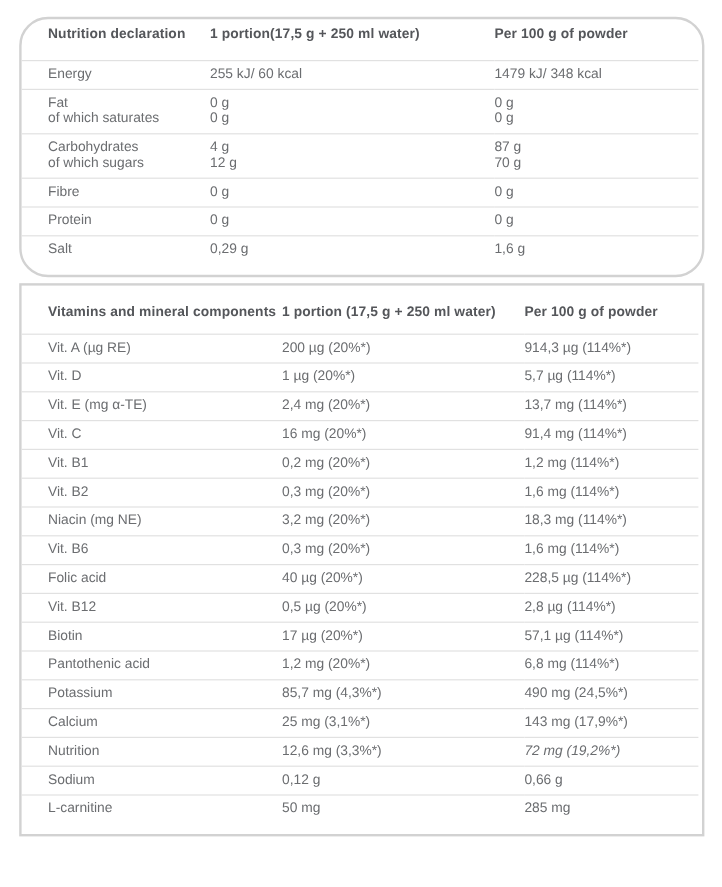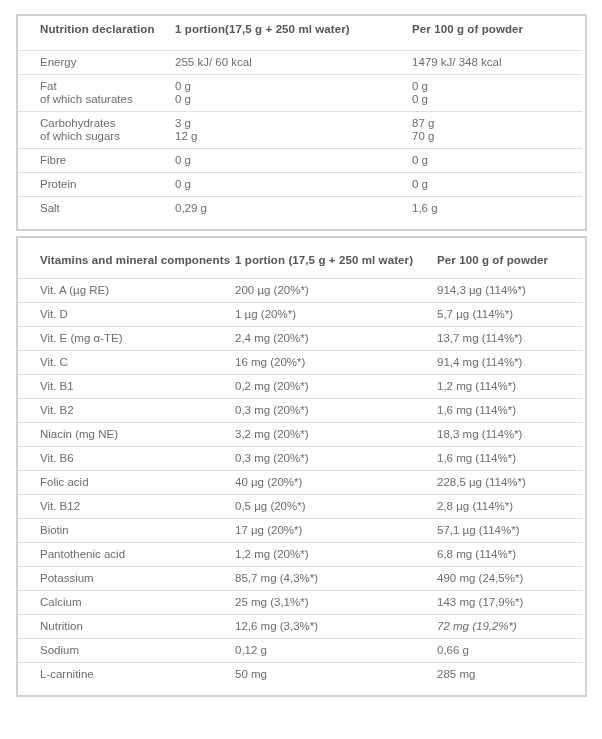--- a/index.html
+++ b/index.html
@@ -17,21 +17,21 @@
   }
   .card {
     position: absolute;
     left: 16px;
     width: 571px;
     border: 2px solid #d2d2d2;
     box-sizing: border-box;
     background: #ffffff;
     padding: 0 3px 9px 0;
   }
-  .card-1 { top: 14px; }
+  .card-1 { top: 14px; border-radius: 24px; }
   .card-2 { top: 236px; }
   table {
     width: 100%;
     border-collapse: collapse;
     table-layout: fixed;
   }
   th, td {
     text-align: left;
     vertical-align: top;
     font-size: 11.5px;
@@ -107,21 +107,21 @@
               <div class="cell-line">0 g</div>
               <div class="cell-line">0 g</div>
             </td>
           </tr>
           <tr>
             <td style="color: rgb(107, 109, 112); border-top-color: rgb(225, 225, 225);">
               <div class="cell-line">Carbohydrates</div>
               <div class="cell-line">of which sugars</div>
             </td>
             <td style="color: rgb(107, 109, 112); border-top-color: rgb(225, 225, 225);">
-              <div class="cell-line">3 g</div>
+              <div class="cell-line">4 g</div>
               <div class="cell-line">12 g</div>
             </td>
             <td style="color: rgb(107, 109, 112); border-top-color: rgb(225, 225, 225);">
               <div class="cell-line">87 g</div>
               <div class="cell-line">70 g</div>
             </td>
           </tr>
           <tr>
             <td style="color: rgb(107, 109, 112); border-top-color: rgb(225, 225, 225);">
               <div class="cell-line">Fibre</div>

